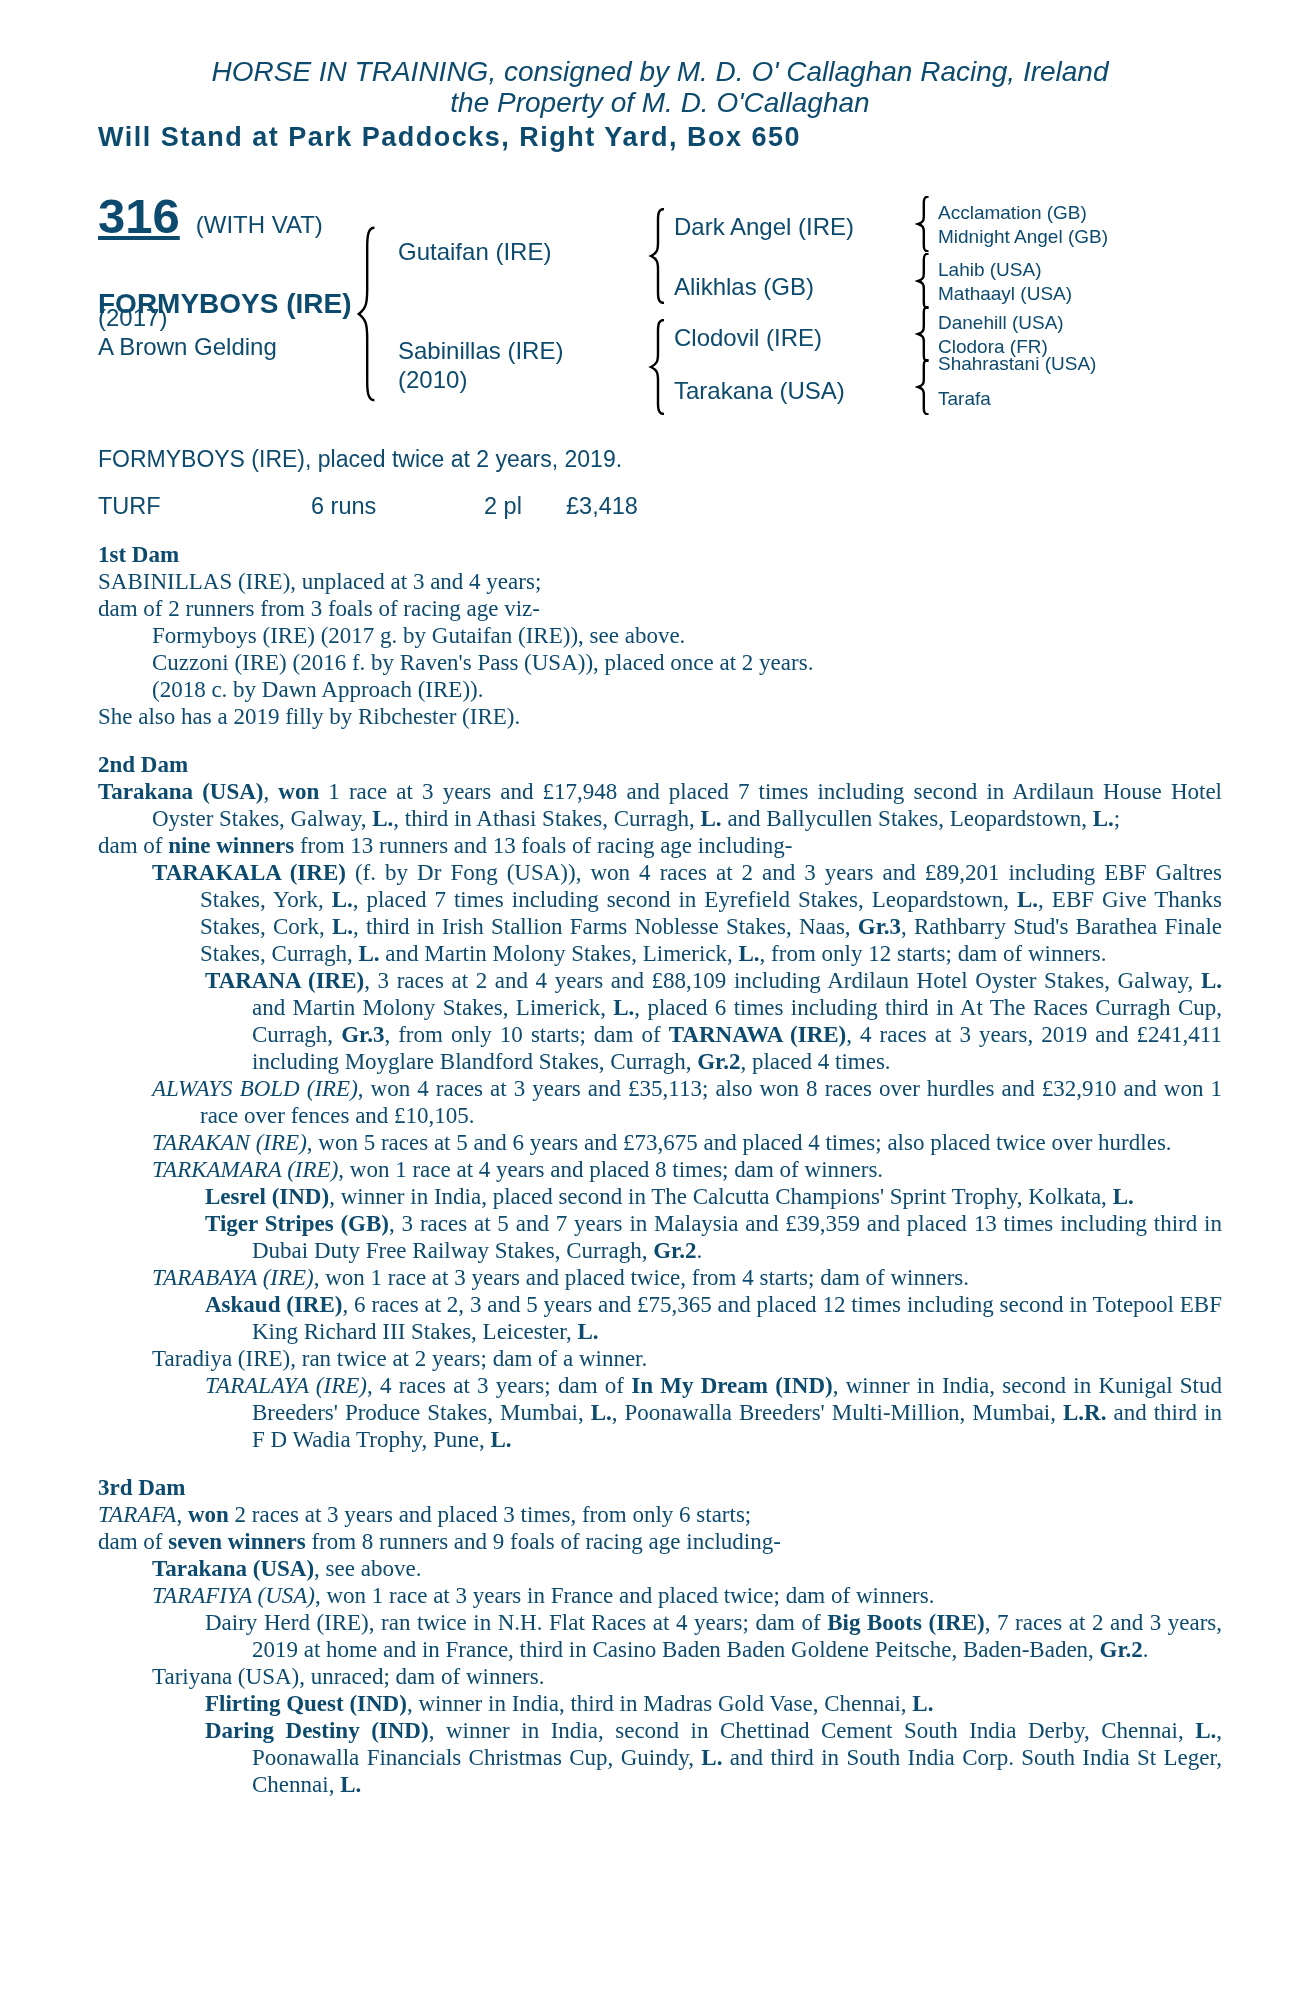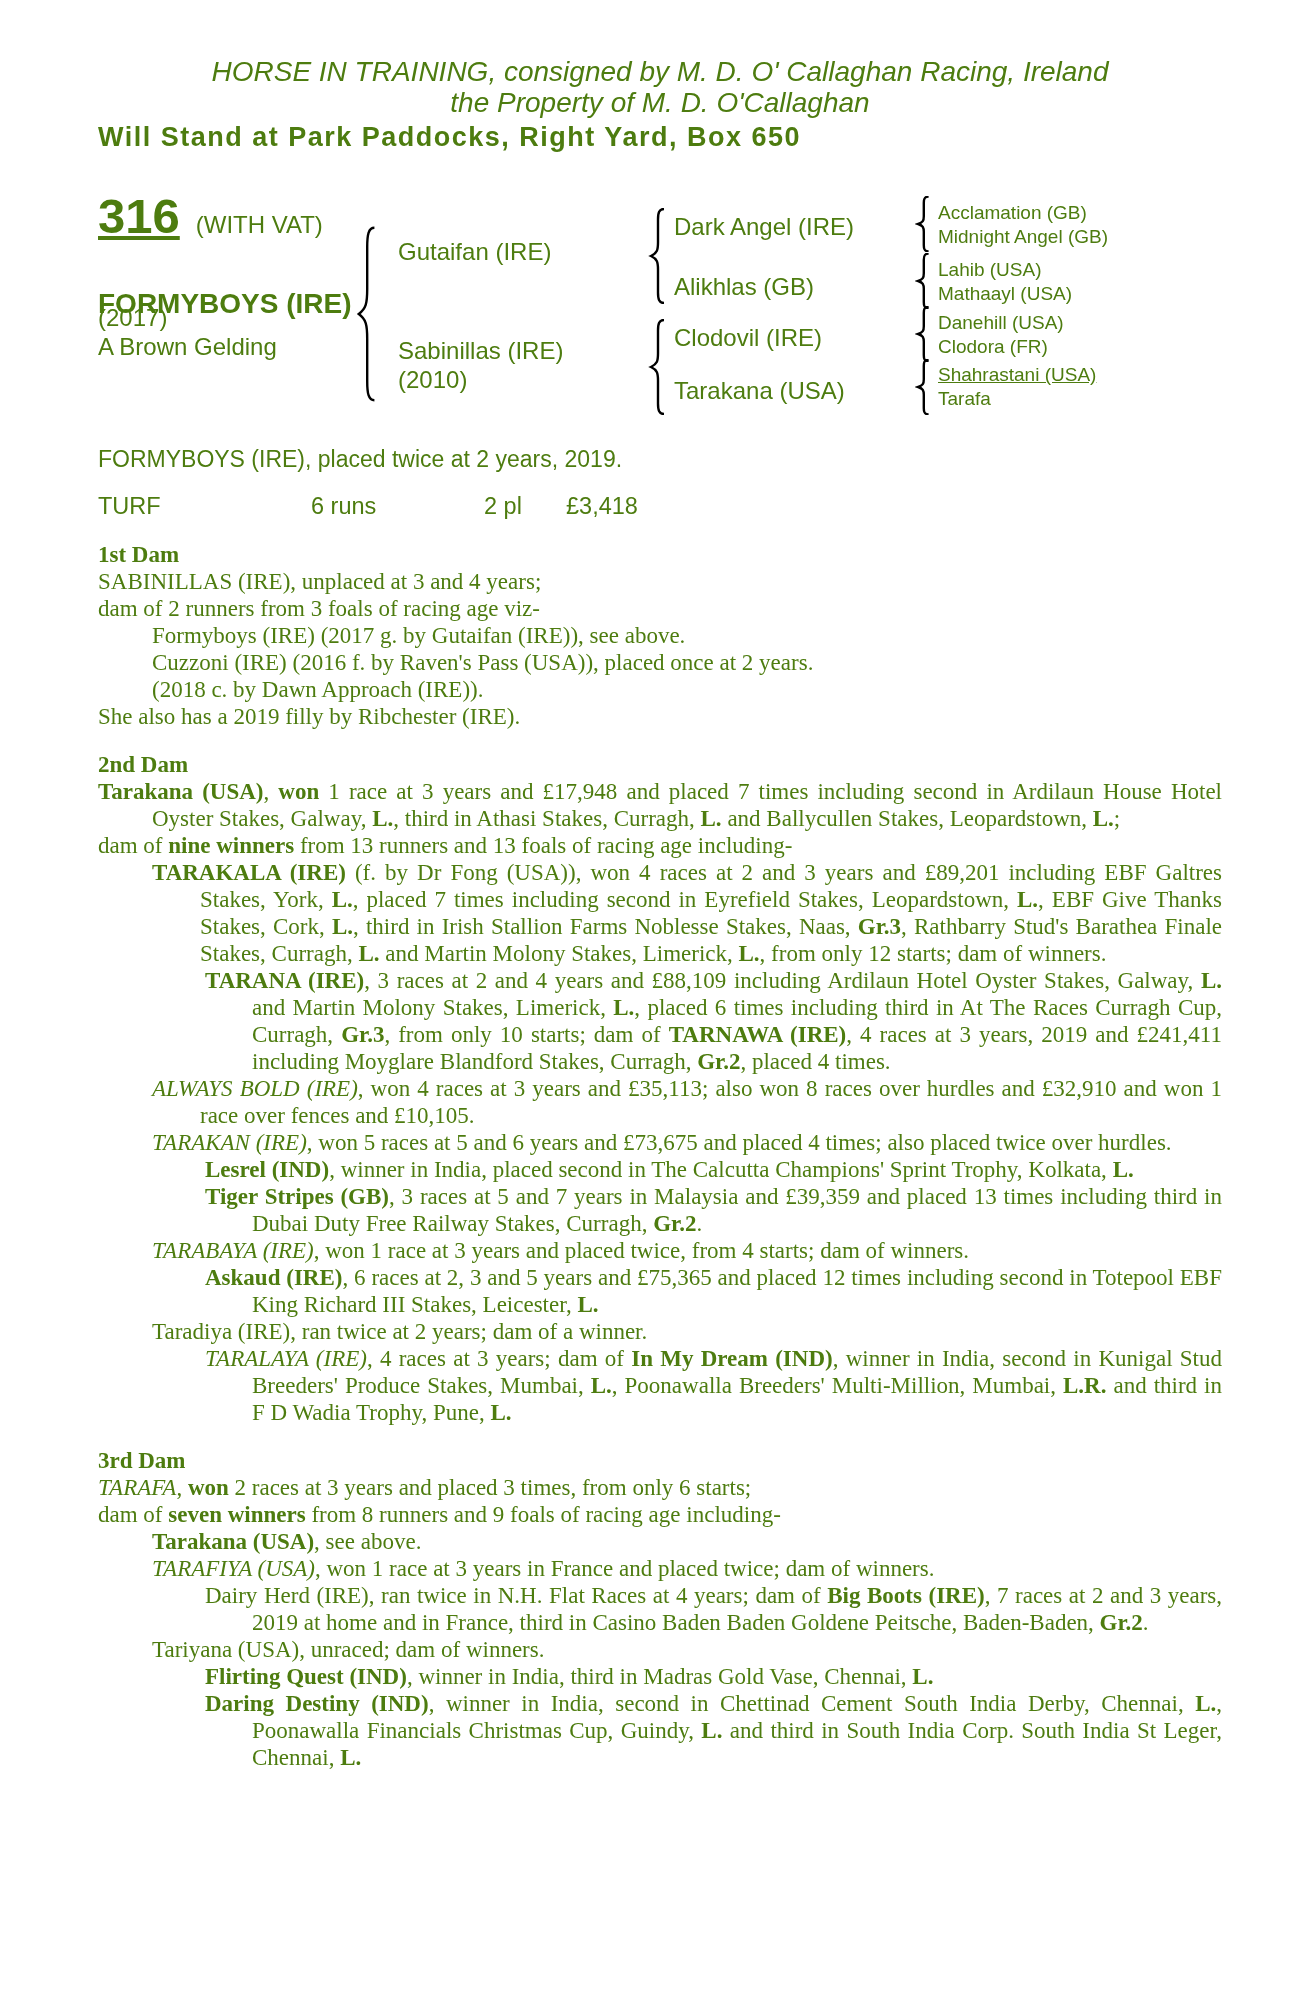--- a/index.html
+++ b/index.html
@@ -1,21 +1,21 @@
 <!DOCTYPE html>
 <html><head>
 <meta charset="utf-8">
 <style>
   html,body { margin:0; padding:0; background:#e8e8e8; }
   #page {
     position:relative;
     width:1314px; height:2000px;
     margin:0 auto;
     background:#ffffff;
-    color:#4d7c0f;
+    color:#0c4a6e;
     font-family:"Liberation Sans","DejaVu Sans",sans-serif;
     overflow:hidden;
     box-sizing:border-box;
     padding:56px 92px 0 98px;
   }
   
   .hdr-line1, .hdr-line2 {
     font-style:italic; font-size:28px; line-height:32px;
     text-align:center; white-space:nowrap;
   }
@@ -34,21 +34,21 @@
   .horse-year { left:0; top:120px; }
   .horse-desc { left:0; top:149px; }
   .g1-sire { left:300px; top:54px; }
   .g1-dam  { left:300px; top:152px; line-height:29px; }
   .g2 { left:576px; }
   .g2-0 { top:29px; } .g2-1 { top:89px; } .g2-2 { top:140px; } .g2-3 { top:193px; }
   .g3 { left:840px; font-size:19px; line-height:24px; }
   .g3-0 { top:17px; } .g3-1 { top:41px; }
   .g3-2 { top:74px; } .g3-3 { top:98px; }
   .g3-4 { top:127px; } .g3-5 { top:151px; }
-  .g3-6 { top:179px;text-decoration:underline; } .g3-7 { top:203px; }
+  .g3-6 { top:168px; } .g3-7 { top:203px; }
   .brace { position:absolute; }
   .brace path { fill:none; stroke:#000; stroke-width:2.4; vector-effect:non-scaling-stroke; }
   .brA  { left:256px; top:42px;  width:24px; height:176px; }
   .brB1 { left:549px; top:24px;  width:20px; height:96px; }
   .brB2 { left:549px; top:135px; width:20px; height:96px; }
   .brC  { width:16px; height:56px; left:817px; }
   .brC-0 { top:12px; } .brC-1 { top:69px; } .brC-2 { top:122px; } .brC-3 { top:175px; }
   
   .summary { margin-top:14px; font-size:23px; line-height:27px; }
   .race-row { position:relative; height:27px; margin-top:20px; font-size:23.5px; }
@@ -145,20 +145,21 @@
         <p class="para m"><span>She also has a 2019 filly by Ribchester (IRE).</span></p>
       </div>
       <div class="dam-section">
         <p class="dam-title">2nd Dam</p>
         <p class="para m"><span class="b">Tarakana (USA)</span><span>, </span><span class="b">won</span><span> 1 race at 3 years and £17,948 and placed 7 times including second in Ardilaun House Hotel Oyster Stakes, Galway, </span><span class="b">L.</span><span>, third in Athasi Stakes, Curragh, </span><span class="b">L.</span><span> and Ballycullen Stakes, Leopardstown, </span><span class="b">L.</span><span>;</span></p>
         <p class="para m"><span>dam of </span><span class="b">nine winners</span><span> from 13 runners and 13 foals of racing age including-</span></p>
         <p class="para l1"><span class="b">TARAKALA (IRE)</span><span> (f. by Dr Fong (USA)), won 4 races at 2 and 3 years and £89,201 including EBF Galtres Stakes, York, </span><span class="b">L.</span><span>, placed 7 times including second in Eyrefield Stakes, Leopardstown, </span><span class="b">L.</span><span>, EBF Give Thanks Stakes, Cork, </span><span class="b">L.</span><span>, third in Irish Stallion Farms Noblesse Stakes, Naas, </span><span class="b">Gr.3</span><span>, Rathbarry Stud's Barathea Finale Stakes, Curragh, </span><span class="b">L.</span><span> and Martin Molony Stakes, Limerick, </span><span class="b">L.</span><span>, from only 12 starts; dam of winners.</span></p>
         <p class="para l2"><span class="b">TARANA (IRE)</span><span>, 3 races at 2 and 4 years and £88,109 including Ardilaun Hotel Oyster Stakes, Galway, </span><span class="b">L.</span><span> and Martin Molony Stakes, Limerick, </span><span class="b">L.</span><span>, placed 6 times including third in At The Races Curragh Cup, Curragh, </span><span class="b">Gr.3</span><span>, from only 10 starts; dam of </span><span class="b">TARNAWA (IRE)</span><span>, 4 races at 3 years, 2019 and £241,411 including Moyglare Blandford Stakes, Curragh, </span><span class="b">Gr.2</span><span>, placed 4 times.</span></p>
         <p class="para l1"><span class="i">ALWAYS BOLD (IRE)</span><span>, won 4 races at 3 years and £35,113; also won 8 races over hurdles and £32,910 and won 1 race over fences and £10,105.</span></p>
         <p class="para l1"><span class="i">TARAKAN (IRE)</span><span>, won 5 races at 5 and 6 years and £73,675 and placed 4 times; also placed twice over hurdles.</span></p>
+        <p class="para l1"><span class="i">TARKAMARA (IRE)</span><span>, won 1 race at 4 years and placed 8 times; dam of winners.</span></p>
         <p class="para l2"><span class="b">Lesrel (IND)</span><span>, winner in India, placed second in The Calcutta Champions' Sprint Trophy, Kolkata, </span><span class="b">L.</span></p>
         <p class="para l2"><span class="b">Tiger Stripes (GB)</span><span>, 3 races at 5 and 7 years in Malaysia and £39,359 and placed 13 times including third in Dubai Duty Free Railway Stakes, Curragh, </span><span class="b">Gr.2</span><span>.</span></p>
         <p class="para l1"><span class="i">TARABAYA (IRE)</span><span>, won 1 race at 3 years and placed twice, from 4 starts; dam of winners.</span></p>
         <p class="para l2"><span class="b">Askaud (IRE)</span><span>, 6 races at 2, 3 and 5 years and £75,365 and placed 12 times including second in Totepool EBF King Richard III Stakes, Leicester, </span><span class="b">L.</span></p>
         <p class="para l1"><span>Taradiya (IRE), ran twice at 2 years; dam of a winner.</span></p>
         <p class="para l2"><span class="i">TARALAYA (IRE)</span><span>, 4 races at 3 years; dam of </span><span class="b">In My Dream (IND)</span><span>, winner in India, second in Kunigal Stud Breeders' Produce Stakes, Mumbai, </span><span class="b">L.</span><span>, Poonawalla Breeders' Multi-Million, Mumbai, </span><span class="b">L.R.</span><span> and third in F D Wadia Trophy, Pune, </span><span class="b">L.</span></p>
       </div>
       <div class="dam-section">
         <p class="dam-title">3rd Dam</p>
         <p class="para m"><span class="i">TARAFA</span><span>, </span><span class="b">won</span><span> 2 races at 3 years and placed 3 times, from only 6 starts;</span></p>

